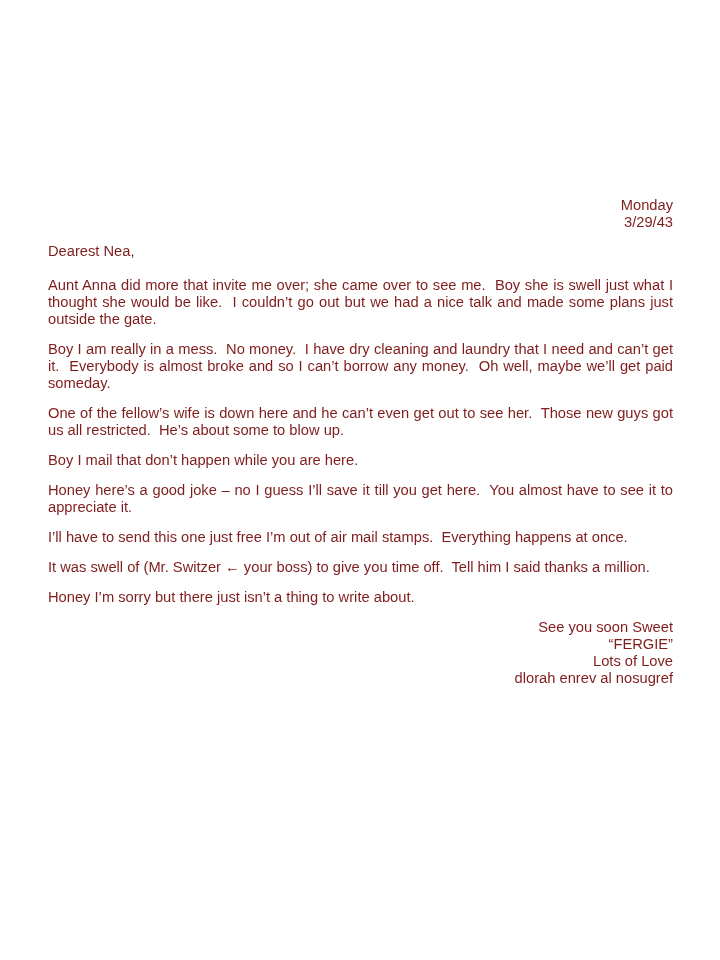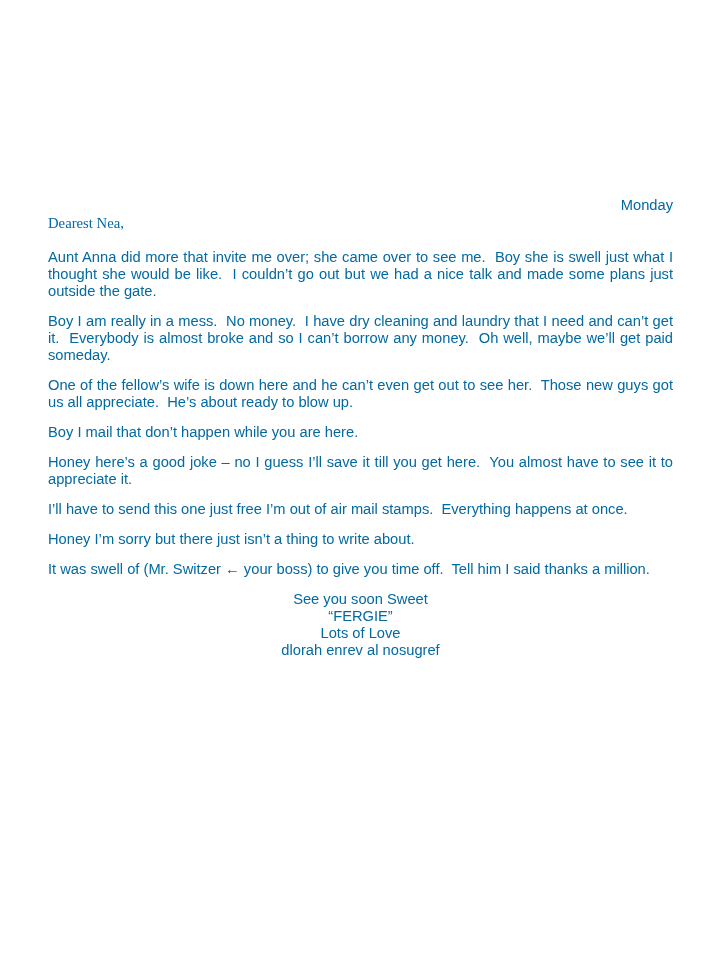--- a/index.html
+++ b/index.html
@@ -15,64 +15,64 @@
     overflow: hidden;
   }
   .letter {
     position: absolute;
     left: 48px;
     top: 197px;
     width: 625px;
     font-family: "Liberation Sans", sans-serif;
     font-size: 14.7px;
     line-height: 17px;
-    color: #0369a1;
+    color: #7f1d1d;
   }
   .dateblock {
     text-align: right;
   }
   .dateblock div {
     white-space: nowrap;
   }
   p { margin: 0; }
   .salutation {
-    margin: 1px 0 17px 0;
-    font-family: Liberation Serif, serif;
+    margin: 12px 0 17px 0;
   }
   .para {
     margin: 0 0 13px 0;
     text-align: justify;
     white-space: pre-wrap;
   }
   .closing {
     margin-top: 3px;
-    text-align: center;
+    text-align: right;
   }
 </style>
 </head>
 <body>
 
 <div class="page">
   <div class="letter">
 
     <div class="dateblock">
       <div>Monday</div>
+      <div>3/29/43</div>
     </div>
 
     <p class="salutation">Dearest Nea,</p>
 
     <div>
         <p class="para">Aunt Anna did more that invite me over; she came over to see me.  Boy she is swell just what I thought she would be like.  I couldn’t go out but we had a nice talk and made some plans just outside the gate.</p>
         <p class="para">Boy I am really in a mess.  No money.  I have dry cleaning and laundry that I need and can’t get it.  Everybody is almost broke and so I can’t borrow any money.  Oh well, maybe we’ll get paid someday.</p>
-        <p class="para">One of the fellow’s wife is down here and he can’t even get out to see her.  Those new guys got us all appreciate.  He’s about ready to blow up.</p>
+        <p class="para">One of the fellow’s wife is down here and he can’t even get out to see her.  Those new guys got us all restricted.  He’s about some to blow up.</p>
         <p class="para">Boy I mail that don’t happen while you are here.</p>
         <p class="para">Honey here’s a good joke – no I guess I’ll save it till you get here.  You almost have to see it to appreciate it.</p>
         <p class="para">I’ll have to send this one just free I’m out of air mail stamps.  Everything happens at once.</p>
+        <p class="para">It was swell of (Mr. Switzer ← your boss) to give you time off.  Tell him I said thanks a million.</p>
         <p class="para">Honey I’m sorry but there just isn’t a thing to write about.</p>
-        <p class="para">It was swell of (Mr. Switzer ← your boss) to give you time off.  Tell him I said thanks a million.</p>
       </div>
 
     <div class="closing">
         <div class="closing-line">See you soon Sweet</div>
         <div class="closing-line">“FERGIE”</div>
         <div class="closing-line">Lots of Love</div>
         <div class="closing-line">dlorah enrev al nosugref</div>
       </div>
 
   </div>

